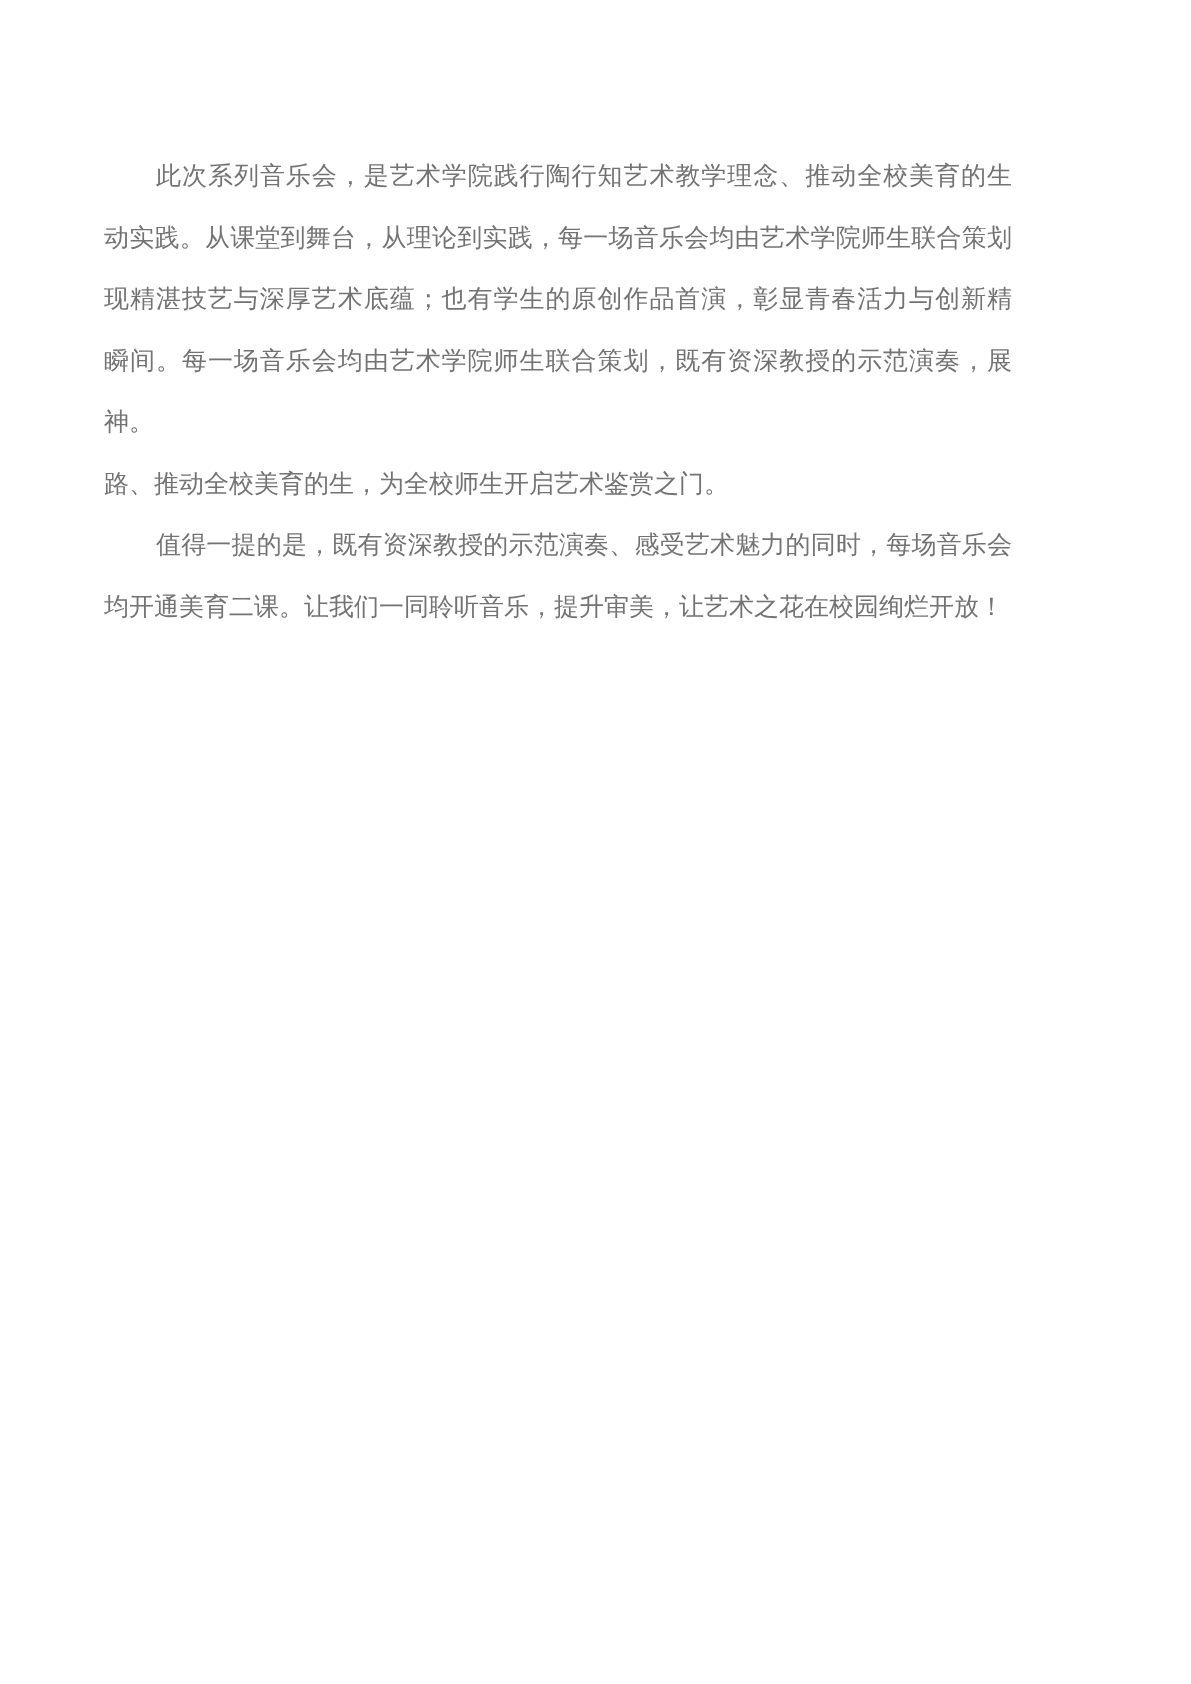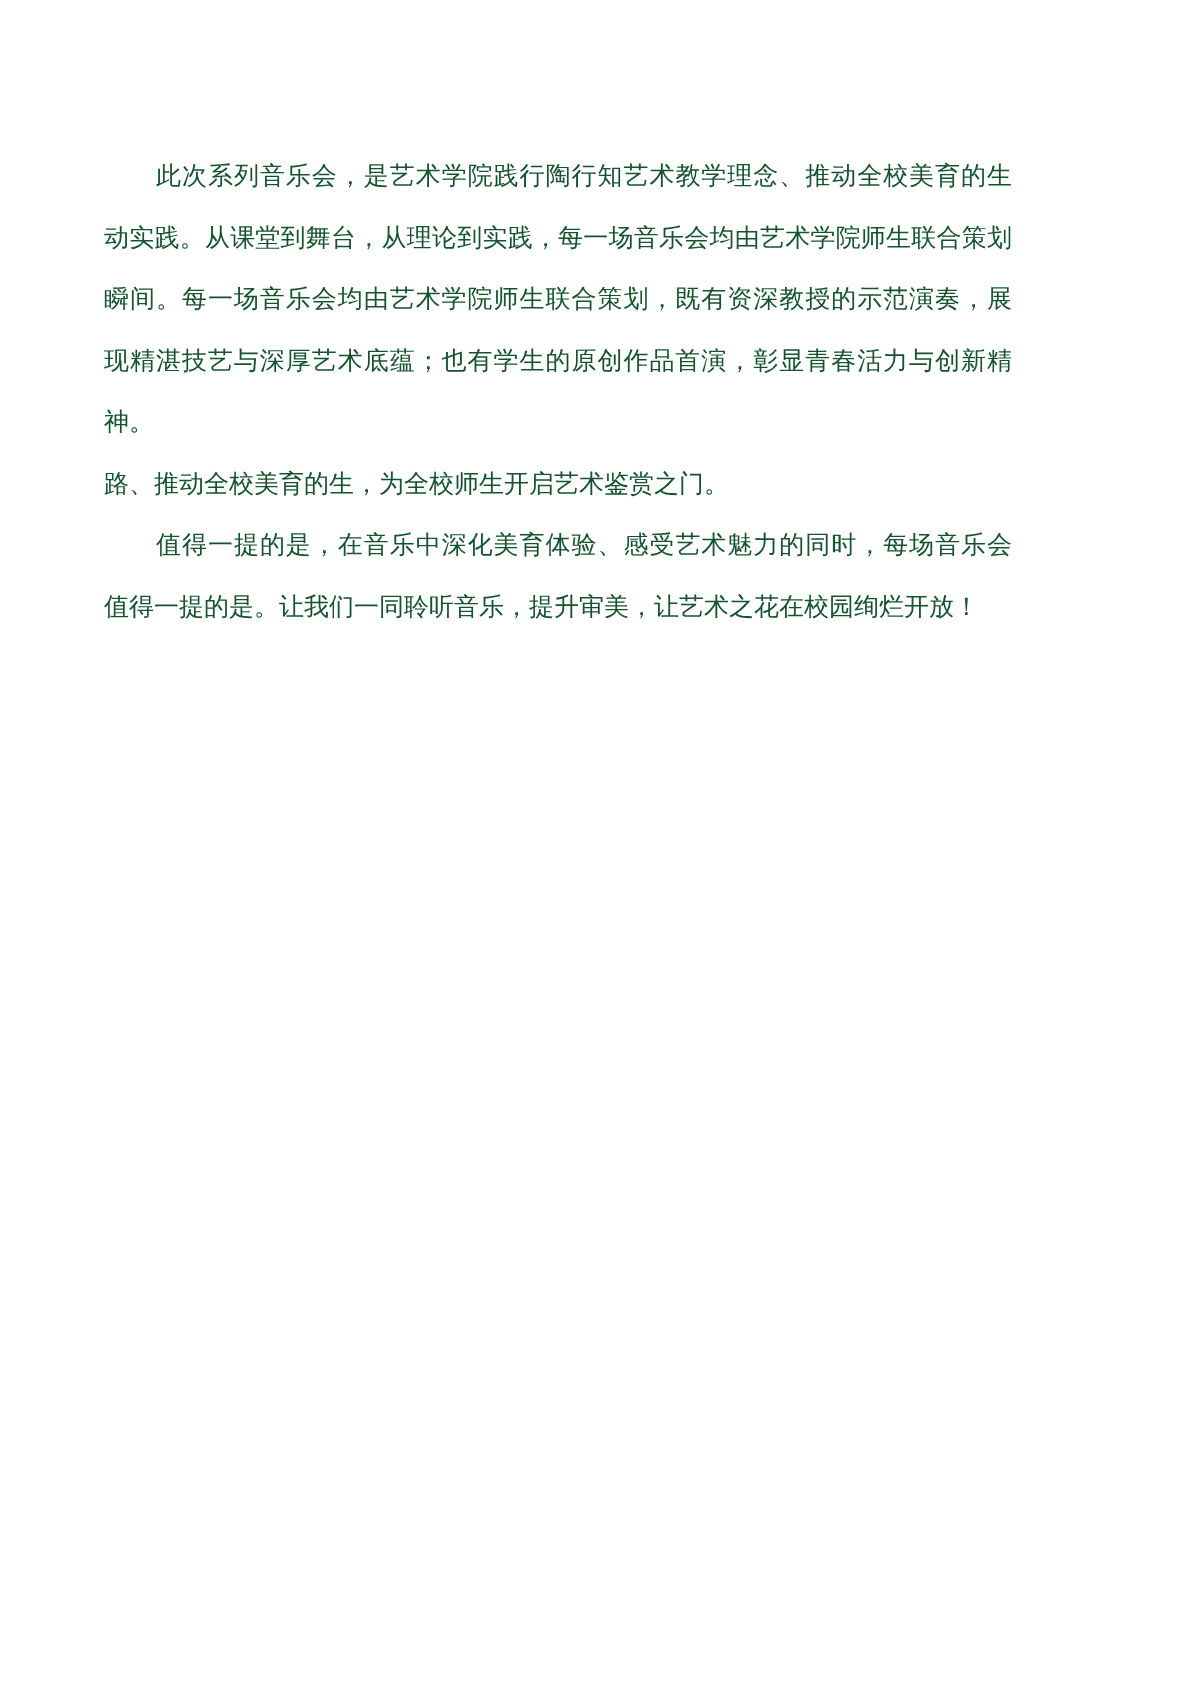--- a/index.html
+++ b/index.html
@@ -13,21 +13,21 @@
     height: 1684px;
     background: #ffffff;
     overflow: hidden;
     font-family: "Liberation Serif", "DejaVu Serif", serif;
   }
   .content {
     position: absolute;
     top: 145px;
     left: 104px;
     width: 908px;
-    color: #14532d;
+    color: #737373;
     font-size: 25px;
     line-height: 61.5px;
   }
   .paragraph {
     margin: 0;
     padding: 0;
   }
   .line {
     white-space: nowrap;
   }
@@ -49,28 +49,28 @@
 </style>
 </head>
 <body>
 
 <div class="page">
   <div class="content">
 
     <div class="paragraph">
       <div class="line first fill">此次系列音乐会，是艺术学院践行陶行知艺术教学理念、推动全校美育的生</div>
       <div class="line fill">动实践。从课堂到舞台，从理论到实践，每一场音乐会均由艺术学院师生联合策划</div>
+      <div class="line fill">现精湛技艺与深厚艺术底蕴；也有学生的原创作品首演，彰显青春活力与创新精</div>
       <div class="line fill">瞬间。每一场音乐会均由艺术学院师生联合策划，既有资深教授的示范演奏，展</div>
-      <div class="line fill">现精湛技艺与深厚艺术底蕴；也有学生的原创作品首演，彰显青春活力与创新精</div>
       <div class="line last">神。</div>
     </div>
 
     <div class="paragraph">
       <div class="line last">路、推动全校美育的生，为全校师生开启艺术鉴赏之门。</div>
     </div>
 
     <div class="paragraph">
-      <div class="line first fill">值得一提的是，在音乐中深化美育体验、感受艺术魅力的同时，每场音乐会</div>
-      <div class="line last">值得一提的是。让我们一同聆听音乐，提升审美，让艺术之花在校园绚烂开放！</div>
+      <div class="line first fill">值得一提的是，既有资深教授的示范演奏、感受艺术魅力的同时，每场音乐会</div>
+      <div class="line last">均开通美育二课。让我们一同聆听音乐，提升审美，让艺术之花在校园绚烂开放！</div>
     </div>
 
   </div>
 </div>
 
 </body></html>

